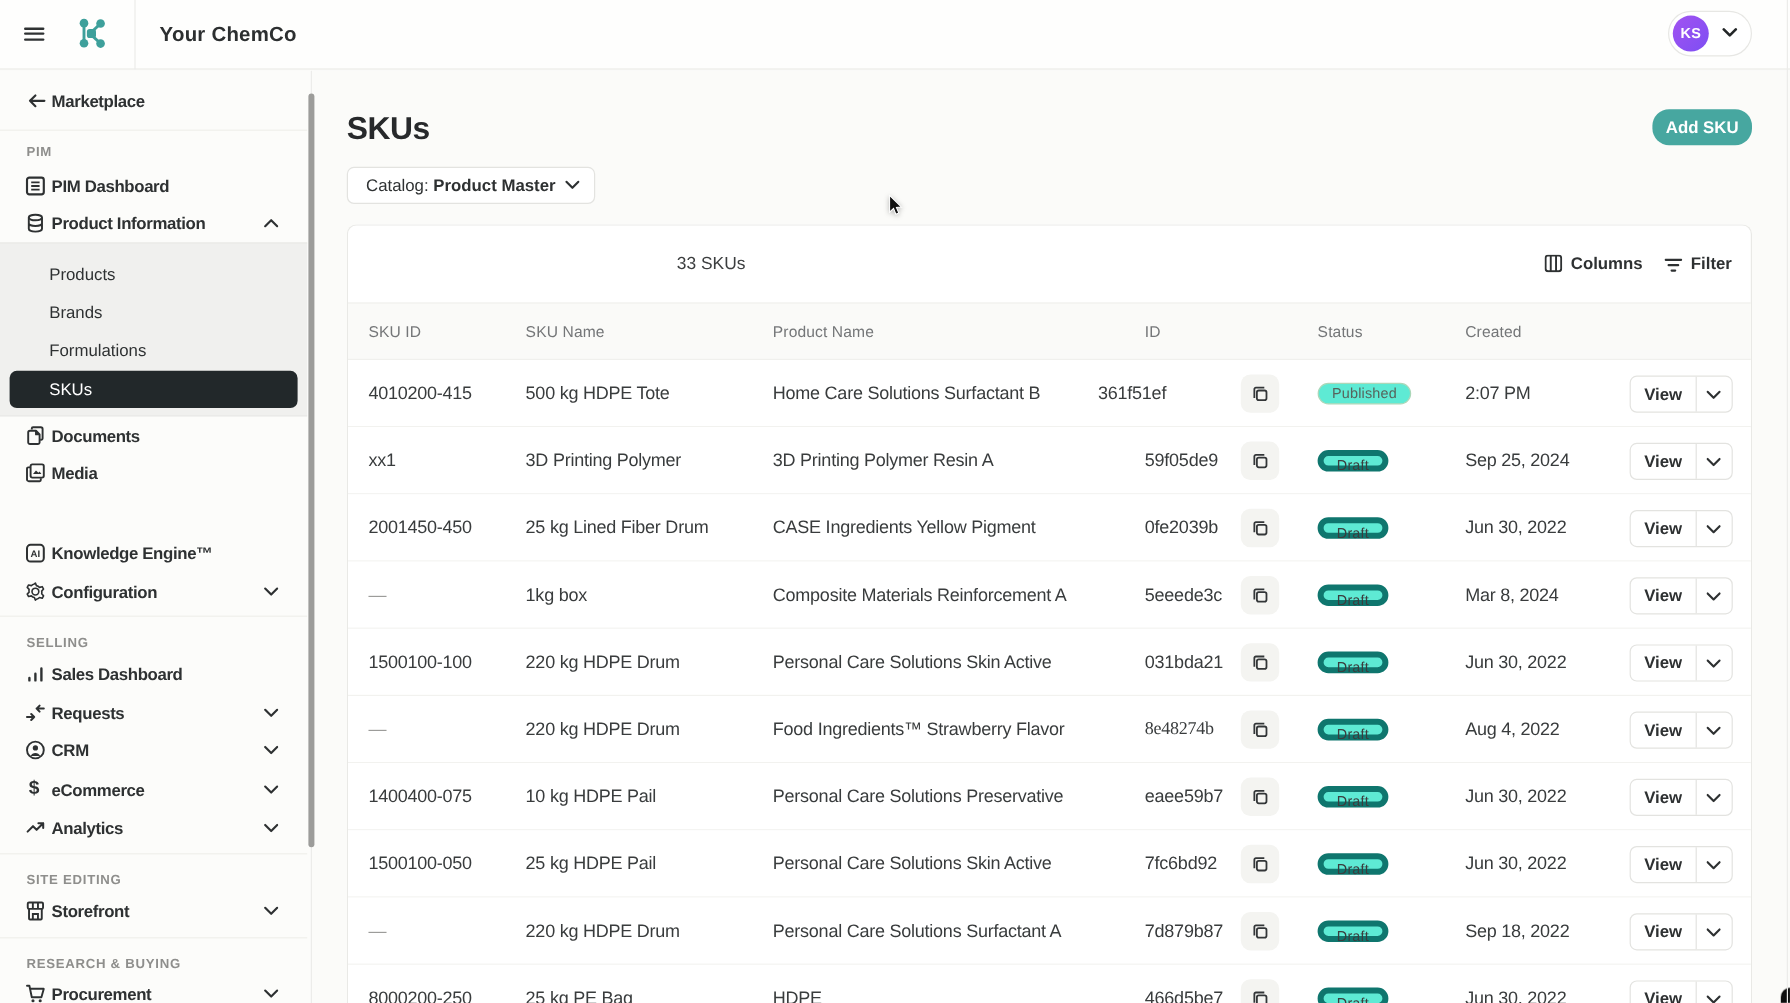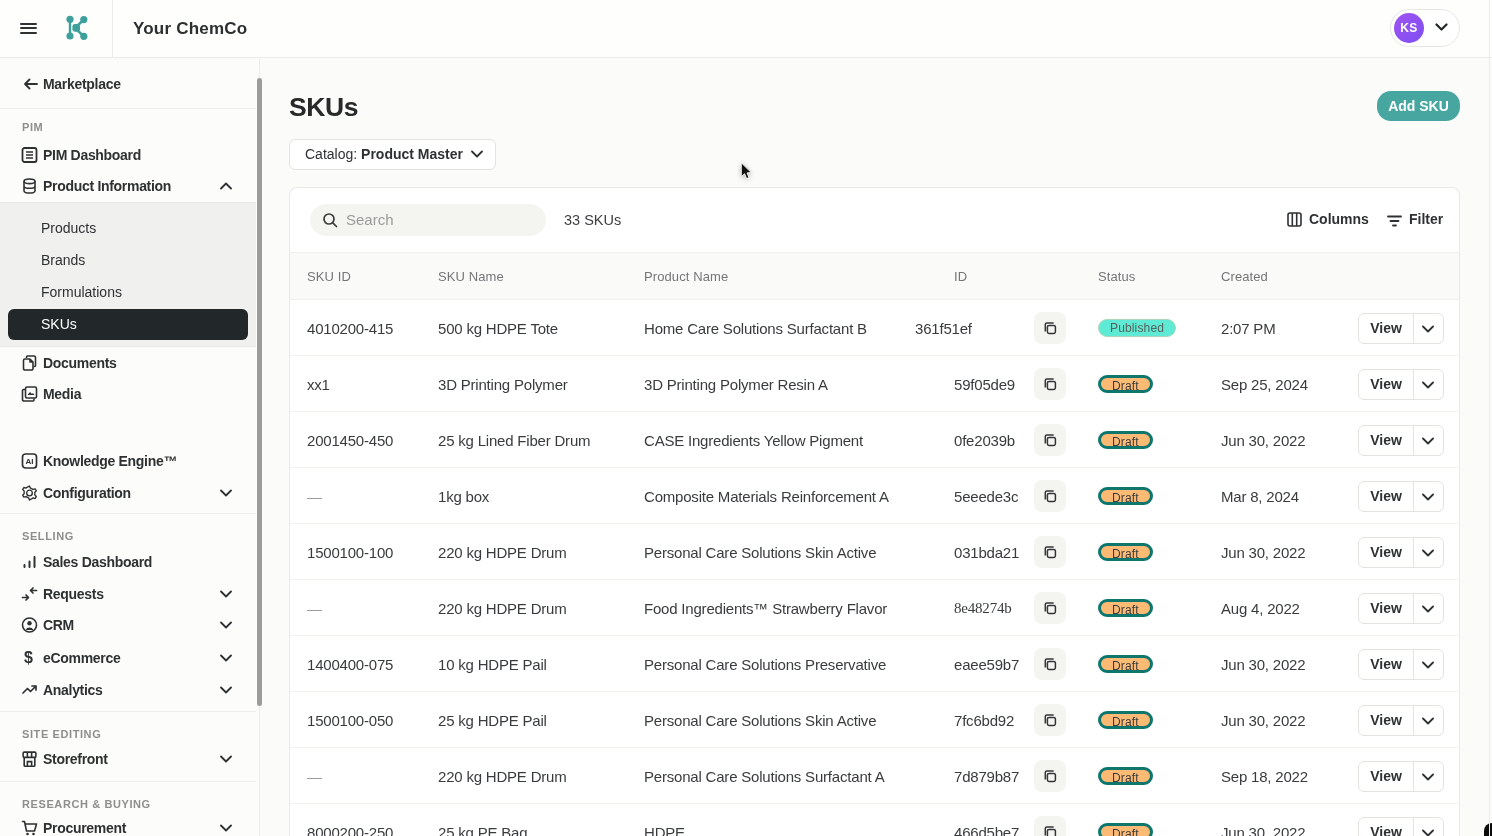--- a/index.html
+++ b/index.html
@@ -41,21 +41,21 @@
 .colbtn { position:absolute; top:23px; font-size:14px; font-weight:700; color:#2e3132; }
 .colbtn svg { vertical-align:-3px; margin-right:7px; }
 .thead { position:absolute; left:0; top:64px; width:1169px; height:48px; background:#fafaf8; border-top:1px solid #f0f0ed; border-bottom:1px solid #f0f0ed; }
 .th { position:absolute; top:50%; transform:translateY(-50%); font-size:13px; color:#747678; letter-spacing:0.1px; }
 .trow { position:absolute; left:0; width:1169px; height:56px; border-bottom:1px solid #f2f2ef; background:#fff; }
 .td { position:absolute; top:50%; transform:translateY(-50%); font-size:15px; color:#393c3d; letter-spacing:-0.2px; white-space:nowrap; }
 .dash { color:#9c9c9a; }
 .copybtn { position:absolute; left:744px; top:12px; width:32px; height:32px; background:#f4f4f1; border-radius:8px; }
 .copybtn svg { position:absolute; left:9px; top:9px; }
 .badge { position:absolute; left:808px; top:50%; transform:translateY(-50%); height:18px; line-height:16px; border-radius:9px; font-size:12px; padding:0 11px; letter-spacing:0.15px; }
-.b-draft { background:#fdba74; border:3px solid #0f766e; color:#3a3d3e; }
+.b-draft { background:#5eead4; border:5px solid #0f766e; color:#3a3d3e; }
 .b-pub { background:#5eead4; border:1px solid #abd7b8; color:#57635c; }
 .viewbtn { position:absolute; left:1068px; top:12.5px; width:86px; height:31px; border:1px solid #e3e3e0; border-radius:6px; background:#fff; }
 .viewbtn .vt { position:absolute; left:0; top:0; width:54px; height:29px; text-align:center; line-height:29px; font-size:14px; font-weight:700; color:#2e3132; }
 .viewbtn .vd { position:absolute; left:54px; top:0; width:1px; height:29px; background:#e3e3e0; }
 .viewbtn svg { position:absolute; right:9px; top:11px; }
 .cursor { position:fixed; left:740px; top:162px; z-index:99; filter:drop-shadow(0 1.5px 2px rgba(0,0,0,0.28)); }
 .blackcorner { position:fixed; right:0; bottom:0; width:8px; height:13px; background:#0c0c0c; border-top-left-radius:9px; z-index:99; }
 </style>
 </head>
 <body>
@@ -228,27 +228,20 @@
 
 <div class="main">
   <div class="h1">SKUs</div>
   <div class="addsku">Add SKU</div>
   <div class="catalog">Catalog: <b>Product Master</b>
     <svg width="12" height="8" viewBox="0 0 12 8">
         <path d="M1 1.5 L6 6.5 L11 1.5" stroke="#2e3132" stroke-width="1.8" fill="none" stroke-linecap="round" stroke-linejoin="round"></path>
       </svg>
   </div>
   <div class="card">
-    <div class="searchpill">
-      <svg width="17" height="17" viewBox="0 0 17 17">
-          <circle cx="7" cy="7" r="5" stroke="#3a3d3e" stroke-width="1.7" fill="none"></circle>
-          <line x1="10.8" y1="10.8" x2="14.5" y2="14.5" stroke="#3a3d3e" stroke-width="1.7" stroke-linecap="round"></line>
-        </svg>
-      <span>Search</span>
-    </div>
     <div class="nsku">33 SKUs</div>
     <div class="colbtn" style="left:997px;">
       <svg width="15" height="15" viewBox="0 0 15 15">
           <rect x="1" y="1" width="13" height="13" rx="2" stroke="#2e3132" stroke-width="1.6" fill="none"></rect>
           <line x1="5.3" y1="1" x2="5.3" y2="14" stroke="#2e3132" stroke-width="1.6"></line>
           <line x1="9.7" y1="1" x2="9.7" y2="14" stroke="#2e3132" stroke-width="1.6"></line>
         </svg>Columns</div>
     <div class="colbtn" style="left:1097px;">
       <svg width="15" height="12" viewBox="0 0 15 12">
           <path d="M1 1.5 h13 M3.5 6 h8 M6 10.5 h3" stroke="#2e3132" stroke-width="1.8" fill="none" stroke-linecap="round"></path>

